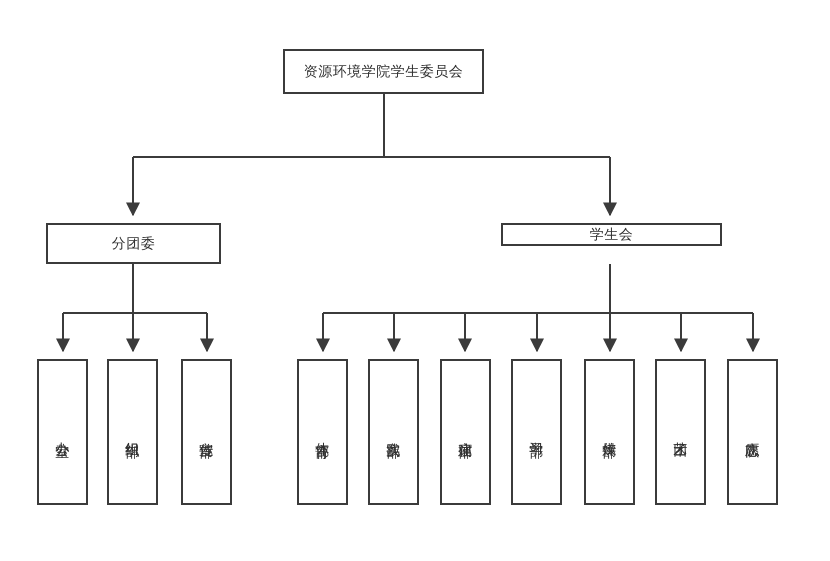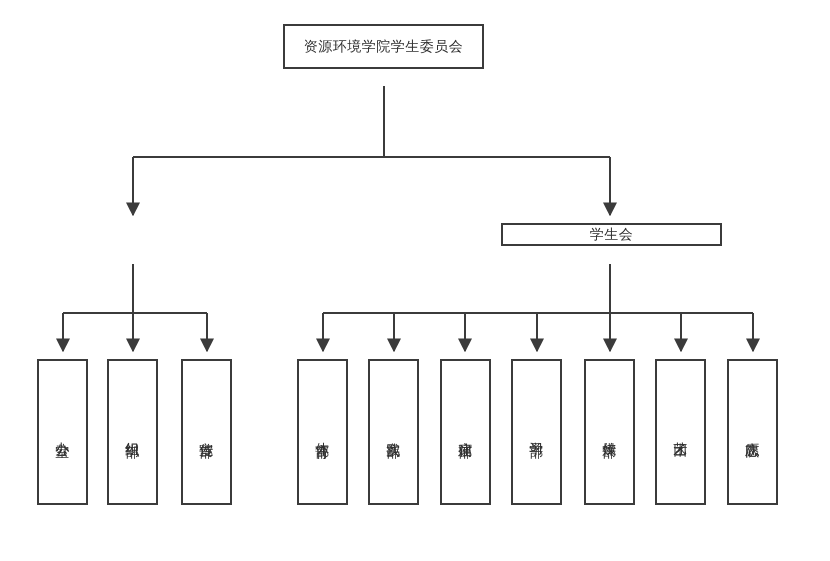--- a/index.html
+++ b/index.html
@@ -87,24 +87,27 @@
       <path d="M 323 313 L 323 351" marker-end="url(#arrow)"></path>
       <path d="M 394 313 L 394 351" marker-end="url(#arrow)"></path>
       <path d="M 465 313 L 465 351" marker-end="url(#arrow)"></path>
       <path d="M 537 313 L 537 351" marker-end="url(#arrow)"></path>
       <path d="M 610 313 L 610 351" marker-end="url(#arrow)"></path>
       <path d="M 681 313 L 681 351" marker-end="url(#arrow)"></path>
       <path d="M 753 313 L 753 351" marker-end="url(#arrow)"></path>
     </g>
   </svg>
 
-  <div class="node root" style="left: 283px; top: 24px; width: 201px; height: 45px; border-color: rgb(59, 59, 59); background: rgb(255, 255, 255);">
+  <div class="node root" style="left: 283px; top: 49px; width: 201px; height: 45px; border-color: rgb(59, 59, 59); background: rgb(255, 255, 255);">
     <span class="node-label" style="color: rgb(47, 47, 47);">资源环境学院学生委员会</span>
   </div>
 
+  <div class="node branch" style="left: 46px; top: 223px; width: 175px; height: 41px; border-color: rgb(59, 59, 59); background: rgb(255, 255, 255);">
+    <span class="node-label" style="color: rgb(47, 47, 47);">分团委</span>
+  </div>
 
   <div class="node leaf" style="left: 37px; top: 359px; width: 51px; height: 146px; border-color: rgb(59, 59, 59); background: rgb(255, 255, 255);">
     <span class="node-label" style="color: rgb(47, 47, 47);">办公室</span>
   </div>
   <div class="node leaf" style="left: 107px; top: 359px; width: 51px; height: 146px; border-color: rgb(59, 59, 59); background: rgb(255, 255, 255);">
     <span class="node-label" style="color: rgb(47, 47, 47);">组织部</span>
   </div>
   <div class="node leaf" style="left: 181px; top: 359px; width: 51px; height: 146px; border-color: rgb(59, 59, 59); background: rgb(255, 255, 255);">
     <span class="node-label" style="color: rgb(47, 47, 47);">宣传部</span>
   </div>

